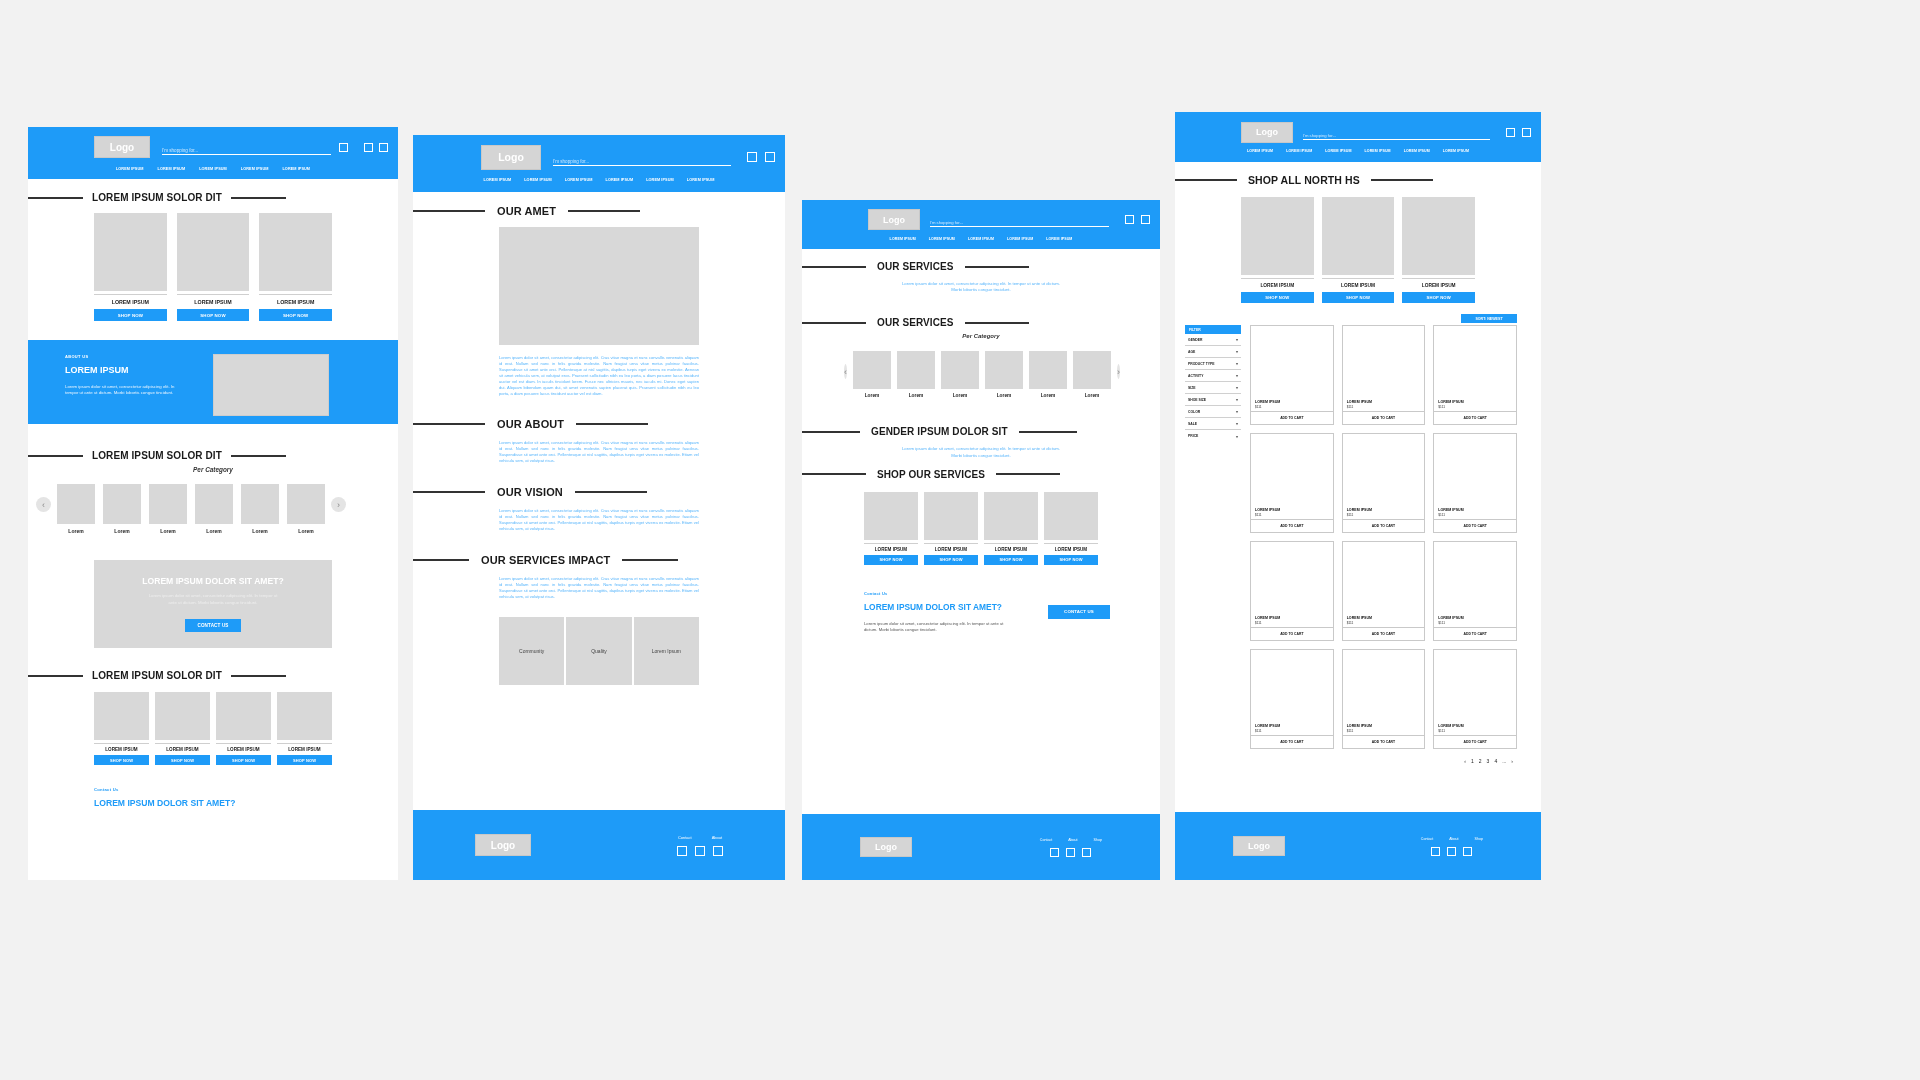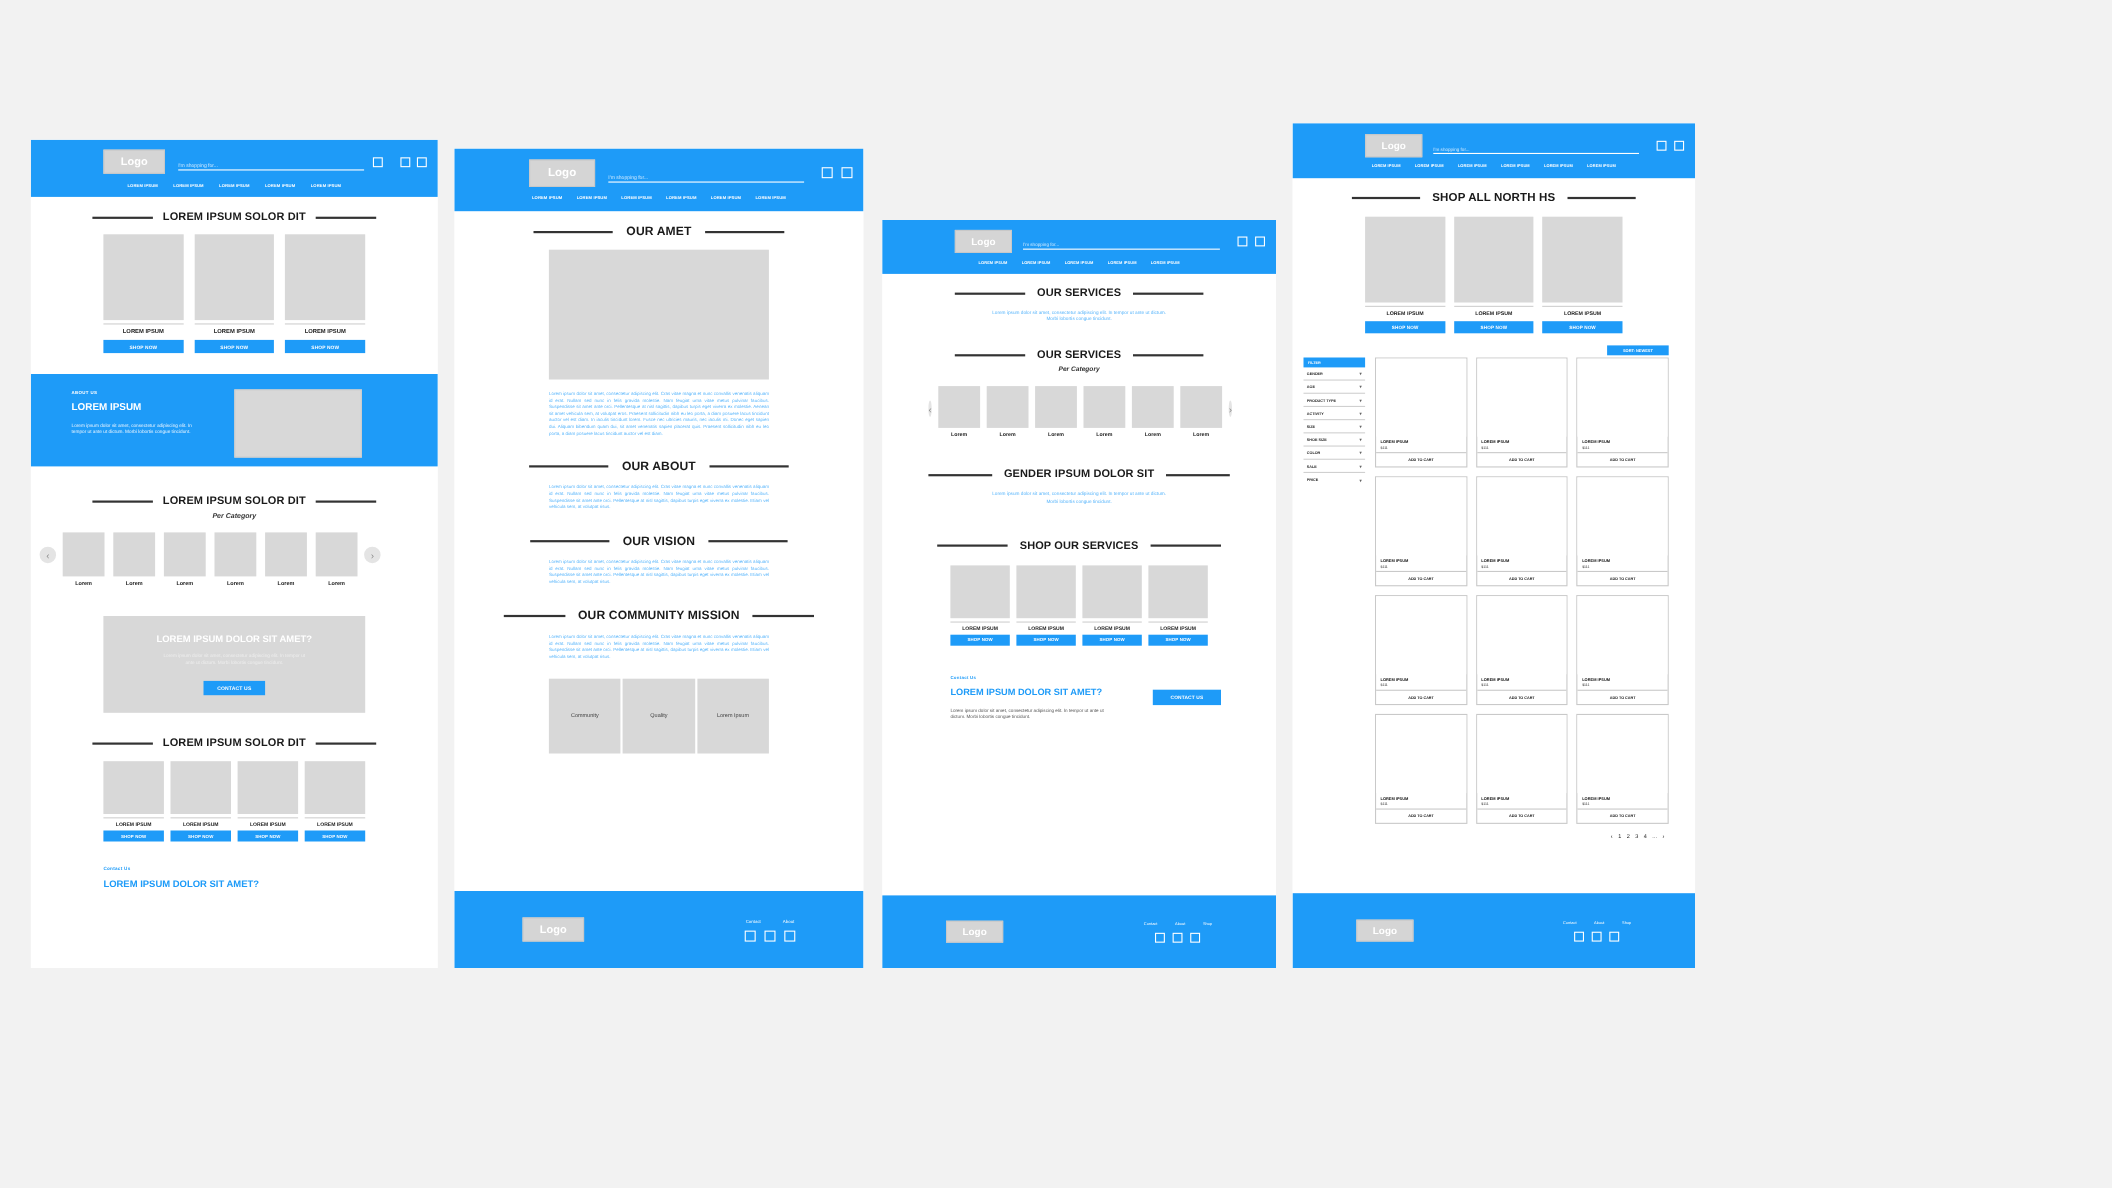--- a/index.html
+++ b/index.html
@@ -25,21 +25,21 @@
     flex: 1; border-bottom: 1px solid #ffffff; color: #cfe9ff;
     padding-bottom: 1px;
   }
   .hdr-icons { display: flex; }
   .sq-icon { border: 1.5px solid #ffffff; background: transparent; }
   .nav-links { display: flex; justify-content: center; }
   .nav-links span {
     color: #ffffff; font-weight: 700; letter-spacing: .02em;
   }
 
-  .sec-title-row { display: flex; align-items: center; justify-content: center; }
+  .sec-title-row { display: flex; align-items: center; }
   .rule { height: 2px; background: #333; }
   .sec-title { font-weight: 800; color: #1a1a1a; letter-spacing: .01em; white-space: nowrap; }
   .sec-sub { font-style: italic; font-weight: 700; color: #333; text-align: center; }
 
   .ph { background: #d8d8d8; }
   .ph-b { background: #d8d8d8; border: 1px solid #cdcdcd; }
   .card-label { font-weight: 700; color: #1a1a1a; text-align: center; }
   .btn-blue {
     background: #1e9bf8; color: #ffffff; font-weight: 700;
     display: flex; align-items: center; justify-content: center;
@@ -276,21 +276,21 @@
 
     <div class="sec-title-row" style="margin-top:22px; gap:12px;">
       <div class="rule" style="width:72px;"></div>
       <div class="sec-title" style="font-size:11px;">OUR VISION</div>
       <div class="rule" style="width:72px;"></div>
     </div>
     <div class="blue-p" style="margin:10px 86px 0 86px; font-size:4.1px; text-align:justify;">Lorem ipsum dolor sit amet, consectetur adipiscing elit. Cras vitae magna et nunc convallis venenatis aliquam id erat. Nullam sed nunc in felis gravida molestie. Nam feugiat urna vitae metus pulvinar faucibus. Suspendisse sit amet ante orci. Pellentesque at nisl sagittis, dapibus turpis eget viverra ex molestie. Etiam vel vehicula sem, at volutpat risus.</div>
 
     <div class="sec-title-row" style="margin-top:22px; gap:12px;">
       <div class="rule" style="width:56px;"></div>
-      <div class="sec-title" style="font-size:11px;">OUR COMMUNITY MISSION</div>
+      <div class="sec-title" style="font-size:11px;">OUR SERVICES IMPACT</div>
       <div class="rule" style="width:56px;"></div>
     </div>
     <div class="blue-p" style="margin:10px 86px 0 86px; font-size:4.1px; text-align:justify;">Lorem ipsum dolor sit amet, consectetur adipiscing elit. Cras vitae magna et nunc convallis venenatis aliquam id erat. Nullam sed nunc in felis gravida molestie. Nam feugiat urna vitae metus pulvinar faucibus. Suspendisse sit amet ante orci. Pellentesque at nisl sagittis, dapibus turpis eget viverra ex molestie. Etiam vel vehicula sem, at volutpat risus.</div>
 
     <div style="display:flex; gap:2px; margin:17px 86px 0 86px;">
       <div class="ph" style="flex:1;height:68px;display:flex;align-items:center;justify-content:center;">
         <span style="font-size:5px;color:#444;">Community</span>
       </div>
       <div class="ph" style="flex:1;height:68px;display:flex;align-items:center;justify-content:center;">
         <span style="font-size:5px;color:#444;">Quality</span>
@@ -384,21 +384,21 @@
       <div class="arrow-circ" style="width:15px;height:15px;font-size:9px;margin-top:13px;margin-left:6px;">›</div>
     </div>
 
     <div class="sec-title-row" style="margin-top:28px; gap:11px;">
       <div class="rule" style="width:58px;"></div>
       <div class="sec-title" style="font-size:10px;">GENDER IPSUM DOLOR SIT</div>
       <div class="rule" style="width:58px;"></div>
     </div>
     <div class="blue-p" style="margin:9px auto 0; width:165px; font-size:4.3px; text-align:center;">Lorem ipsum dolor sit amet, consectetur adipiscing elit. In tempor ut ante ut dictum. Morbi lobortis congue tincidunt.</div>
 
-    <div class="sec-title-row" style="margin-top:32px; gap:11px;">
+    <div class="sec-title-row" style="margin-top:10px; gap:11px;">
       <div class="rule" style="width:64px;"></div>
       <div class="sec-title" style="font-size:10px;">SHOP OUR SERVICES</div>
       <div class="rule" style="width:64px;"></div>
     </div>
 
     <div style="display:flex; gap:6px; padding:0 62px; margin-top:12px;">
       <div style="width:55px;">
         <div class="ph" style="height:48px;"></div>
         <div class="sep-line" style="margin-top:3px;"></div>
         <div class="card-label" style="font-size:4.6px;margin:3px 0 3px;">LOREM IPSUM</div>

